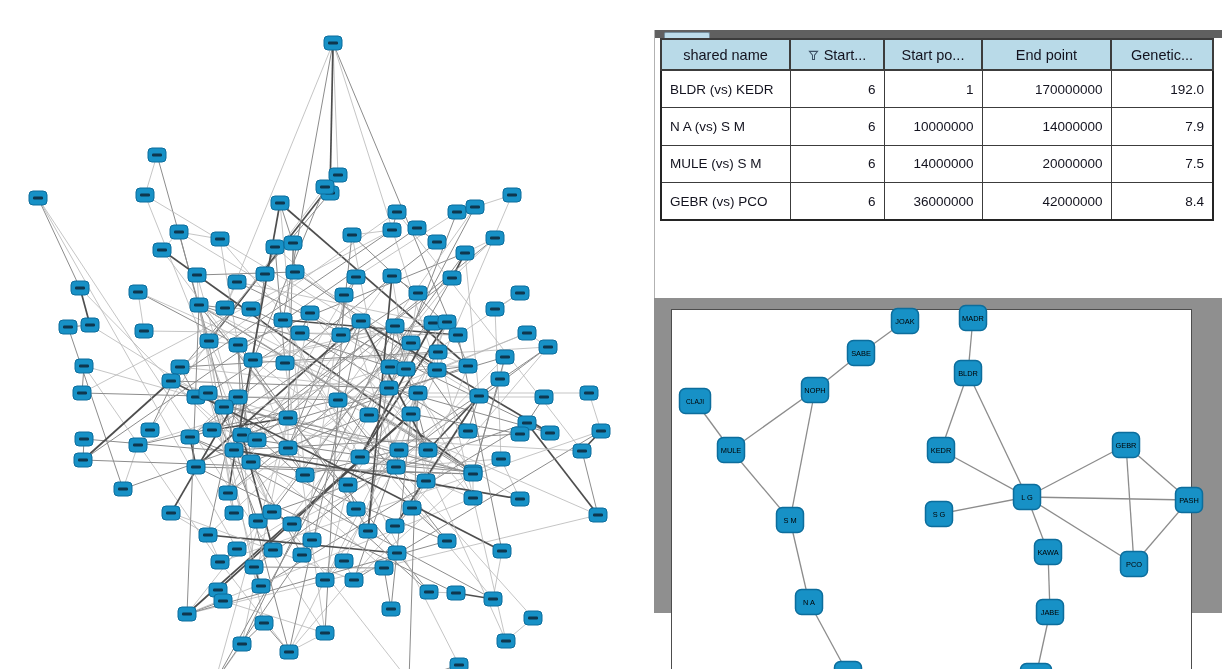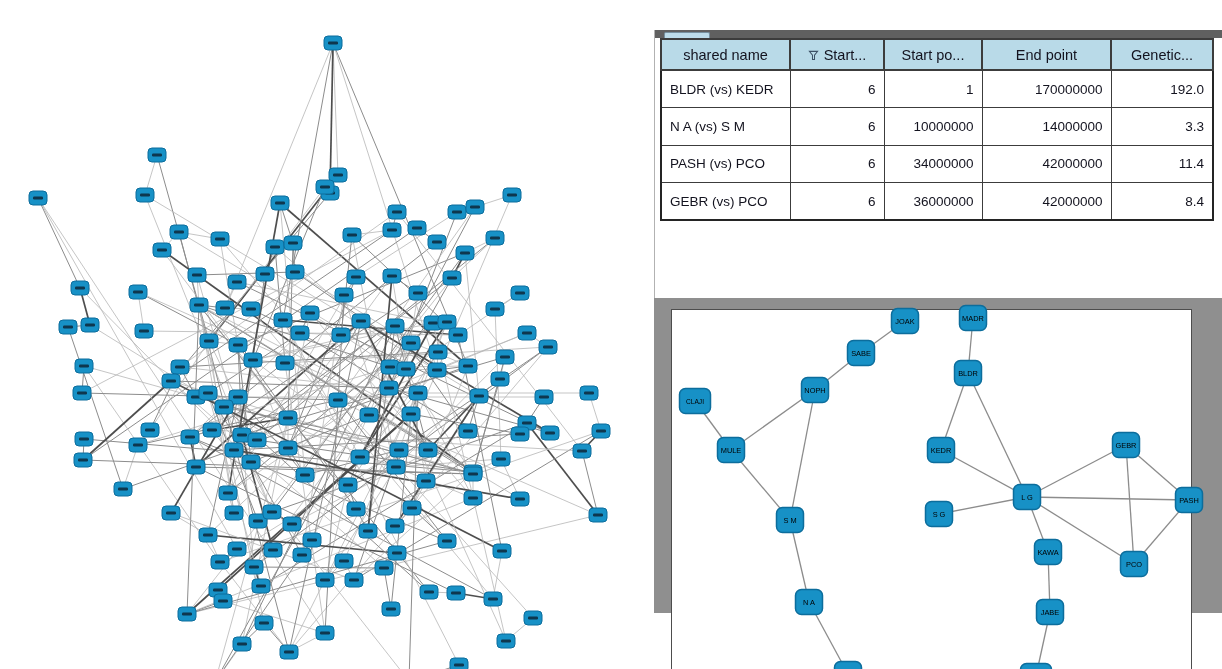--- a/index.html
+++ b/index.html
@@ -1034,28 +1034,28 @@
             <td class="c-num">6</td>
             <td class="c-num">1</td>
             <td class="c-num">170000000</td>
             <td class="c-num">192.0</td>
           </tr>
           <tr>
             <td class="c-name">N A (vs) S M</td>
             <td class="c-num">6</td>
             <td class="c-num">10000000</td>
             <td class="c-num">14000000</td>
-            <td class="c-num">3.3</td>
+            <td class="c-num">7.9</td>
           </tr>
           <tr>
-            <td class="c-name">PASH (vs) PCO</td>
+            <td class="c-name">MULE (vs) S M</td>
             <td class="c-num">6</td>
-            <td class="c-num">34000000</td>
-            <td class="c-num">42000000</td>
-            <td class="c-num">11.4</td>
+            <td class="c-num">14000000</td>
+            <td class="c-num">20000000</td>
+            <td class="c-num">7.5</td>
           </tr>
           <tr>
             <td class="c-name">GEBR (vs) PCO</td>
             <td class="c-num">6</td>
             <td class="c-num">36000000</td>
             <td class="c-num">42000000</td>
             <td class="c-num">8.4</td>
           </tr>
         </tbody>
     </table>

